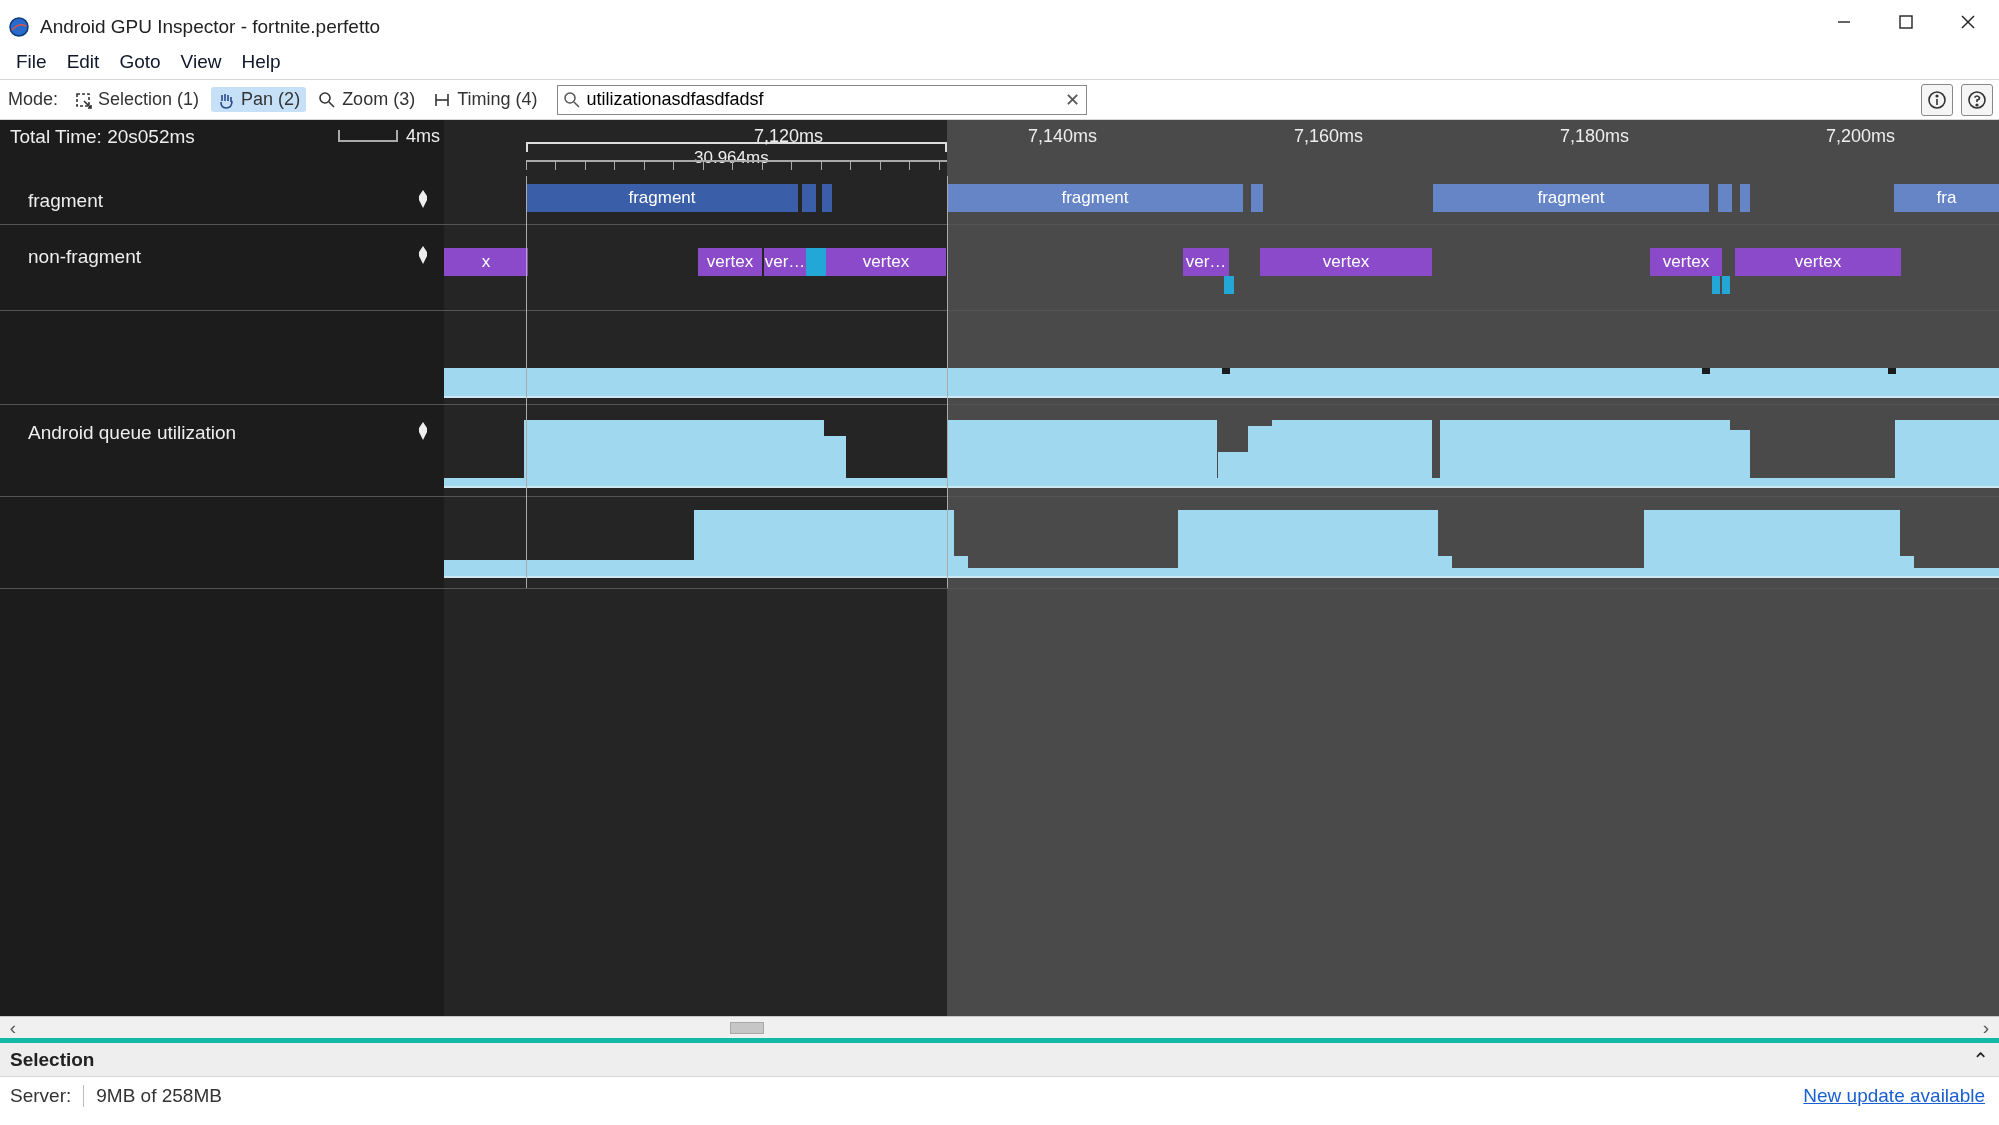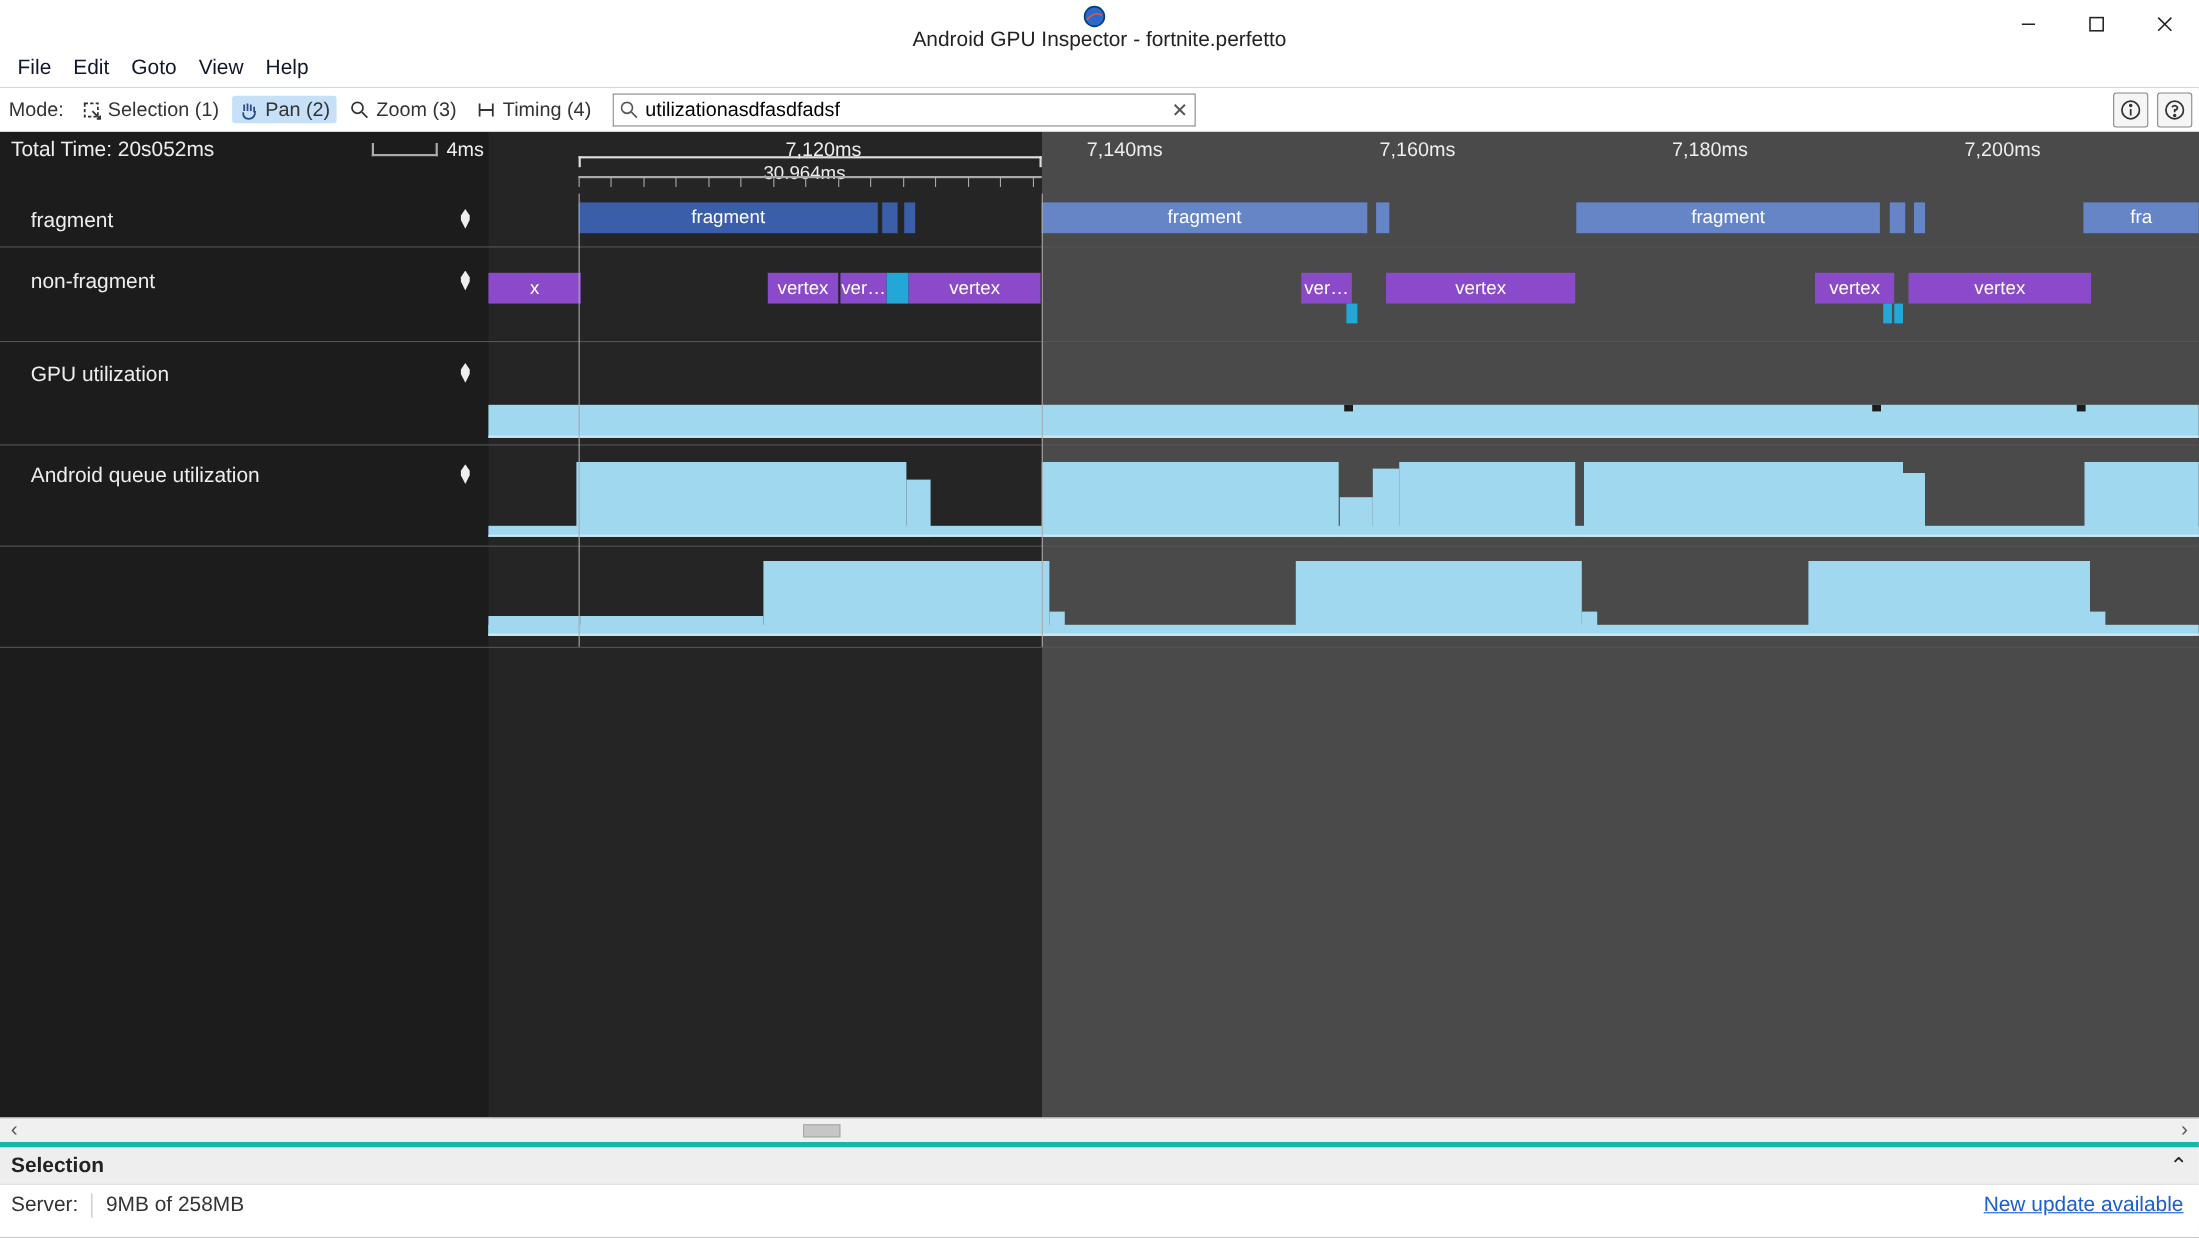--- a/index.html
+++ b/index.html
@@ -1,17 +1,17 @@
 <!DOCTYPE html>
 <html><head>
 <meta charset="utf-8">
 <style>
   * { box-sizing: border-box; margin: 0; padding: 0; }
   html, body { width: 1999px; height: 1125px; font-family: "Segoe UI", Arial, sans-serif; background: #fff; overflow: hidden; font-size: 19px; }
-  .titlebar { height: 44px; display: flex; align-items: center; padding: 4px 8px; background: #fff; position: relative; flex-direction: column; }
+  .titlebar { height: 44px; display: flex; padding: 16px 8px; background: #fff; position: relative; }
   .titlebar .app-icon { width: 22px; height: 22px; margin-right: 10px; }
   .titlebar .title { font-size: 19px; color: #222; }
   .winbtns { position: absolute; right: 0; top: 0; height: 44px; display: flex; }
   .winbtn { width: 62px; height: 44px; display: flex; align-items: center; justify-content: center; }
   .winbtn svg { stroke: #222; stroke-width: 1.4; fill: none; }
   .menubar { height: 36px; display: flex; align-items: center; padding: 0 6px; gap: 0; background: #fff; border-bottom: 1px solid #d6d6d6; }
   .menubar .menuitem { padding: 4px 10px; font-size: 19px; color: #0f172a; }
   .toolbar { height: 40px; display: flex; align-items: center; padding: 0 8px; gap: 6px; background: #fff; border-bottom: 1px solid #d6d6d6; position: relative; }
   .toolbar .mode-label { font-size: 18px; color: #333; margin-right: 4px; }
   .modebtn { display: flex; align-items: center; padding: 2px 6px; border-radius: 3px; font-size: 18px; color: #333; gap: 6px; }
@@ -26,21 +26,21 @@
   .iconbtn svg { stroke:#333; stroke-width:1.6; fill:none;}
   .viewport { position: relative; height: 896px; background: #1c1c1c; color: #e6e6e6; overflow: hidden; }
   
   .vp-dark-left  { position:absolute; left:0;    top:0; width:444px;  height:100%; background:#1c1c1c; }
   .vp-sel        { position:absolute; left:444px; top:0; width:503px;  height:100%; background:#373737; }
   .vp-dark-mid   { position:absolute; left:447px; top:0; width:500px;  height:100%; background:#1c1c1c; }
   .vp-gray-right { position:absolute; left:947px; top:0; width:1052px;height:100%; background:#4a4a4a; }
   
   .ruler { position:absolute; left:0; top:0; width:100%; height:56px; }
   .ruler .total { position:absolute; left:10px; top:6px; font-size:19px; color:#eee; }
-  .ruler .tick-label { position:absolute; top:6px; font-size:18px; color:#eee; }
+  .ruler .tick-label { position:absolute; top:6px; font-size:18px; color:#eee;margin-left:40px; }
   .ruler .scale-line  { position:absolute; top:10px; height:12px; border-left:2px solid #aaa; border-right:2px solid #aaa; border-bottom:2px solid #aaa;}
   .ruler .scale-text  { position:absolute; top:6px; font-size:18px; color:#eee;}
   .ruler .sel-top     { position:absolute; top:22px; height:10px; border-left:2px solid #ddd; border-right:2px solid #ddd; border-top:2px solid #ddd;}
   .ruler .sel-bot-line{ position:absolute; top:40px; height:2px; background:#aaa;}
   .ruler .sel-ticks   { position:absolute; top:40px; height:10px; }
   .ruler .sel-ticks span{ position:absolute; top:0; width:1px; height:10px; background:#aaa;}
   .ruler .sel-text    { position:absolute; top:28px; font-size:17px; color:#eee;}
   
   .track { position:absolute; left:0; width:444px; display:flex; align-items:flex-start; }
   .track .label { position:absolute; left:28px; top:10px; font-size:19px; color:#eee; }
@@ -264,26 +264,20 @@
   <div class="seg purple" style="top:128px;left:1650px;width:72px">
       <span>vertex</span>
     </div>
   <div class="seg cyan" style="top:156px;left:1712px;width:8px;height:18px"></div>
   <div class="seg cyan" style="top:156px;left:1722px;width:8px;height:18px"></div>
   <div class="seg purple" style="top:128px;left:1735px;width:166px">
       <span>vertex</span>
     </div>
   <div class="hrule" style="top:190px"></div>
 
-  <div class="track" style="top:200px;height:84px">
-    <span class="label">GPU utilization</span>
-    <span class="pin"><svg width="14" height="18">
-          <path d="M7 0 L11 6 L11 10 L7 18 L3 10 L3 6 Z"></path>
-        </svg></span>
-  </div>
   <div class="util" style="top:248px;left:444px;width:1555px;height:30px"></div>
   <div class="util-dark" style="top:248px;left:1222px;width:8px;height:6px"></div>
   <div class="util-dark" style="top:248px;left:1702px;width:8px;height:6px"></div>
   <div class="util-dark" style="top:248px;left:1888px;width:8px;height:6px"></div>
   <div class="util-line" style="top:276px;left:444px;width:1555px"></div>
   <div class="hrule" style="top:284px"></div>
 
   <div class="track" style="top:292px;height:84px">
     <span class="label">Android queue utilization</span>
     <span class="pin"><svg width="14" height="18">

